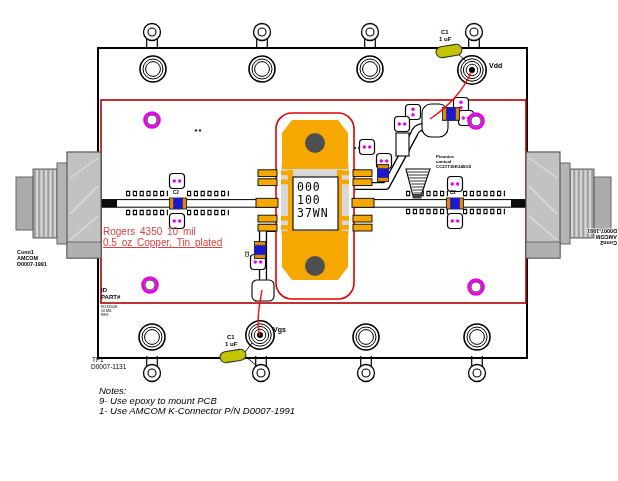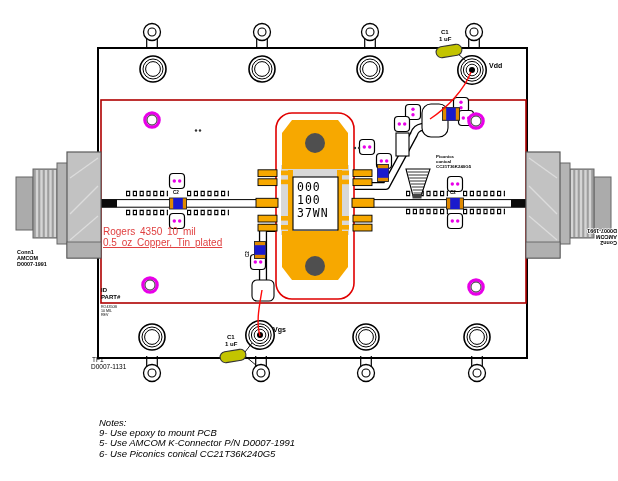--- a/index.html
+++ b/index.html
@@ -265,20 +265,19 @@
   <div>AMCOM</div>
   <div>D0007-1991</div>
 </div>
 
 <div class="lbl b" style="left:436px;top:154px;font-size:4.4px;line-height:5px;">
   <div>Piconics</div>
   <div>conical</div>
   <div>CC21T36K240G5</div>
 </div>
 
-<div class="lbl it notes" style="left:99px;top:386px;font-size:9.5px;line-height:10.2px;margin-top:32px;">
+<div class="lbl it notes" style="left:99px;top:386px;font-size:9.5px;line-height:10.2px;">
   <div>Notes:</div>
   <div>9- Use epoxy to mount PCB</div>
-  <div>5- Use AMCOM K-Connector P/N D0007-1991</div>
-  <div>6- Use Piconics conical CC21T36K240G5</div>
+  <div>1- Use AMCOM K-Connector P/N D0007-1991</div>
 </div>
 
 </div>
 
 </body></html>

